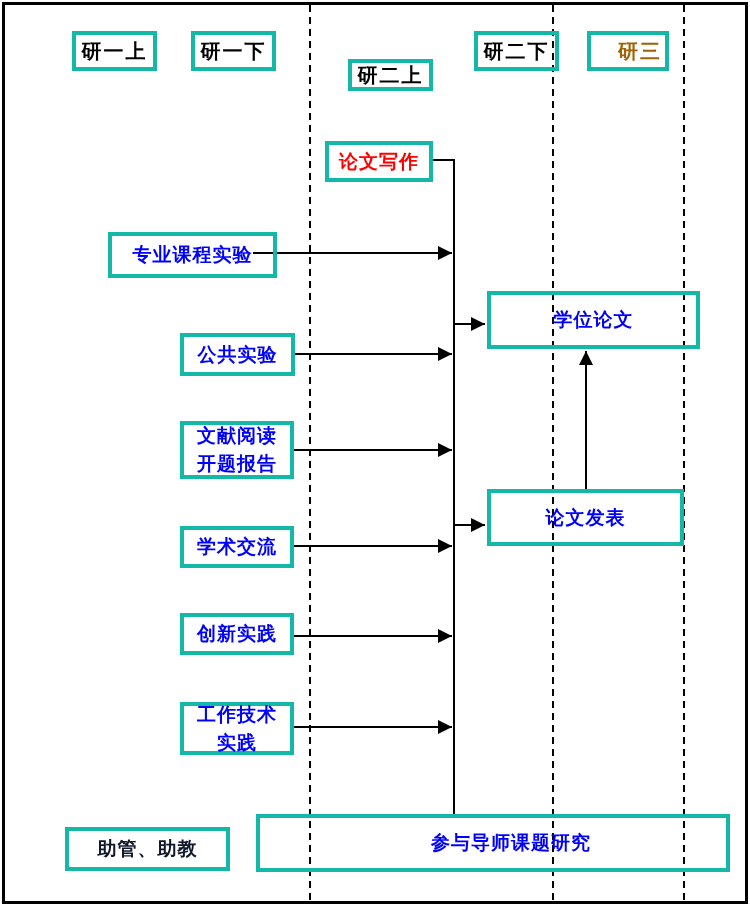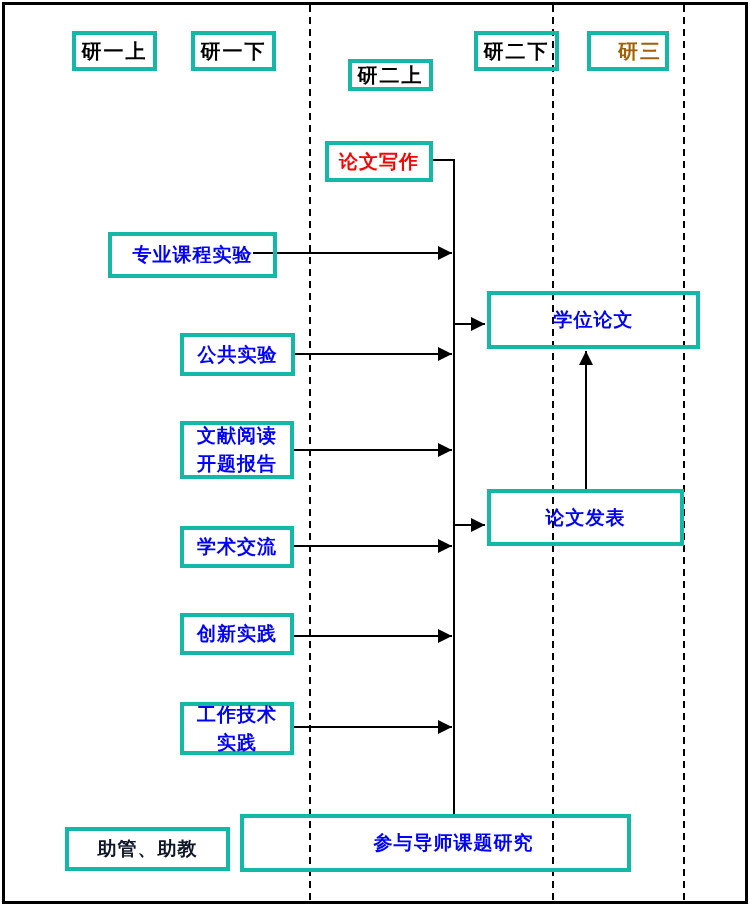--- a/index.html
+++ b/index.html
@@ -47,21 +47,21 @@
 
   
   .n-thesis-writing   { left: 325px; top: 141px; width: 108px; height: 41px; }
   .n-prof-course      { left: 84px;  top: 232px; width: 169px; height: 46px; margin-left: 24px; }
   .n-public-exp       { left: 180px; top: 333px; width: 115px; height: 43px; }
   .n-lit-reading      { left: 180px; top: 421px; width: 114px; height: 58px; }
   .n-academic-exch    { left: 180px; top: 526px; width: 114px; height: 42px; }
   .n-innovation       { left: 180px; top: 613px; width: 114px; height: 42px; }
   .n-work-practice    { left: 180px; top: 702px; width: 114px; height: 53px; }
   .n-assistant        { left: 65px;  top: 827px; width: 165px; height: 44px; }
-  .n-supervisor       { left: 240px; top: 814px; width: 391px; height: 58px; padding-left: 36px; }
+  .n-supervisor       { left: 256px; top: 814px; width: 474px; height: 58px; padding-left: 36px; }
   .n-degree-thesis    { left: 487px; top: 291px; width: 213px; height: 58px; }
   .n-paper-publish    { left: 487px; top: 489px; width: 197px; height: 57px; }
 </style>
 </head>
 <body>
 
 <div class="canvas">
 
   <svg class="lines-layer" width="750" height="906" viewBox="0 0 750 906">
     <defs>

